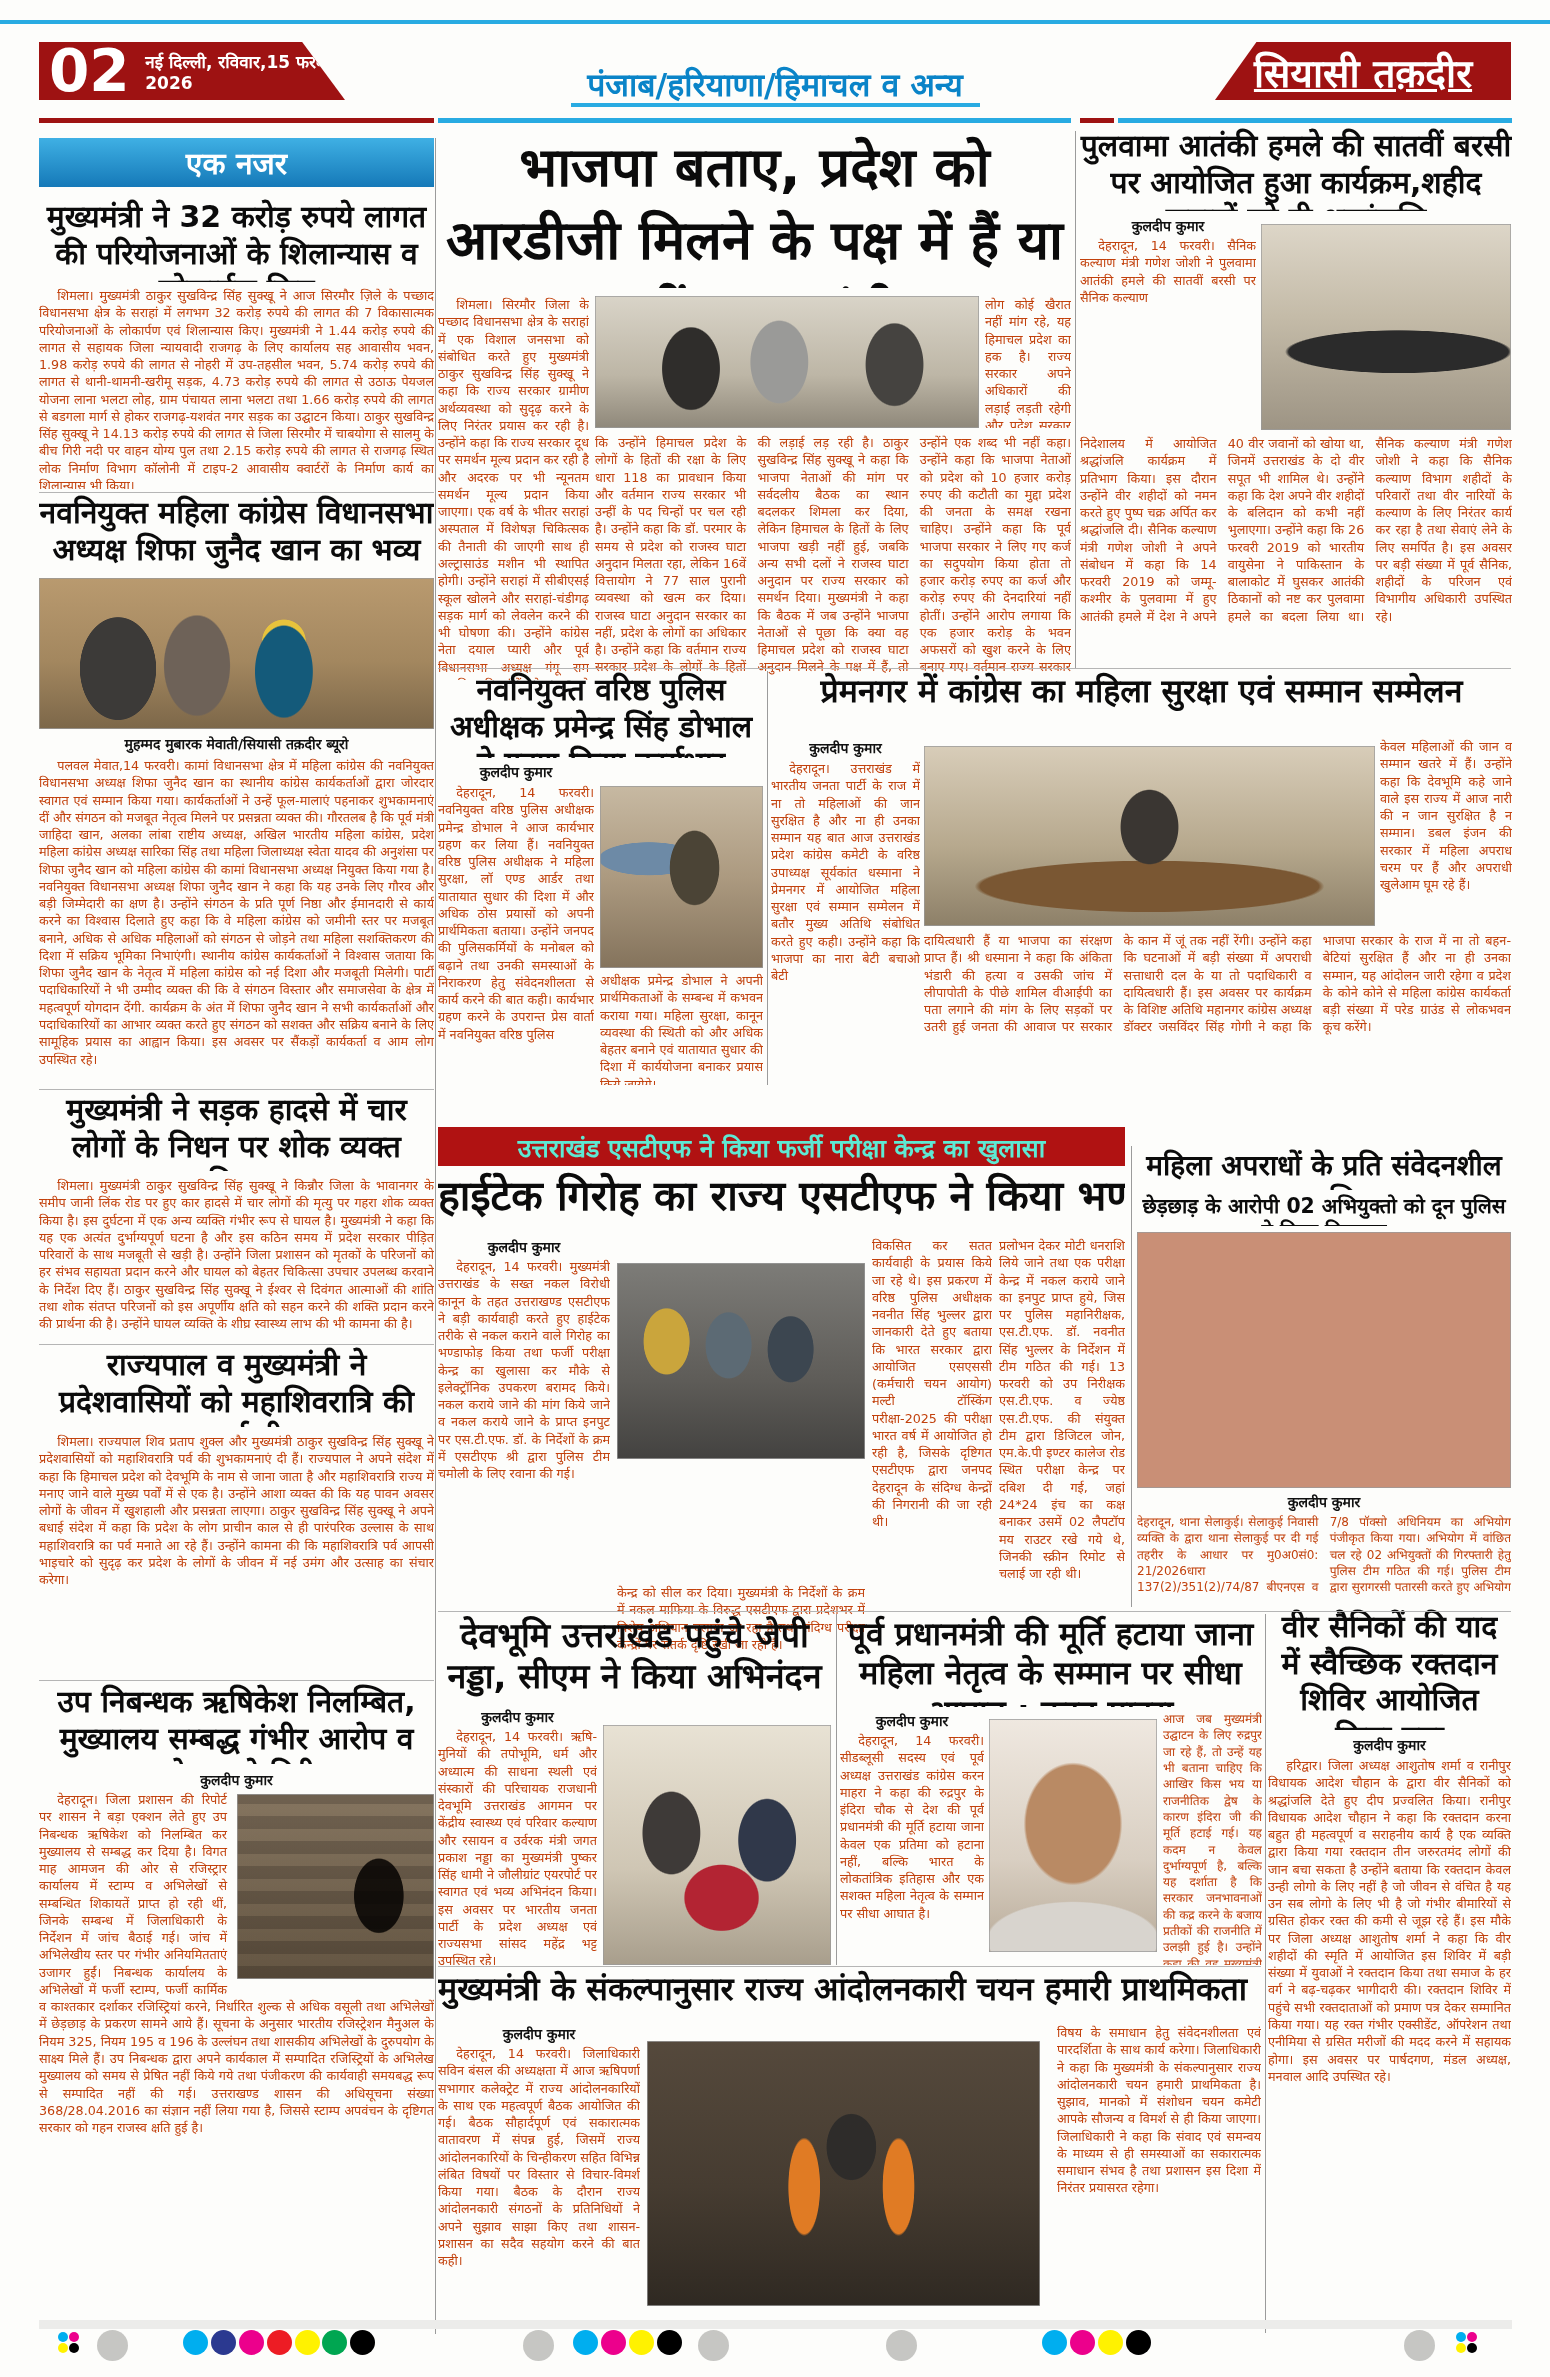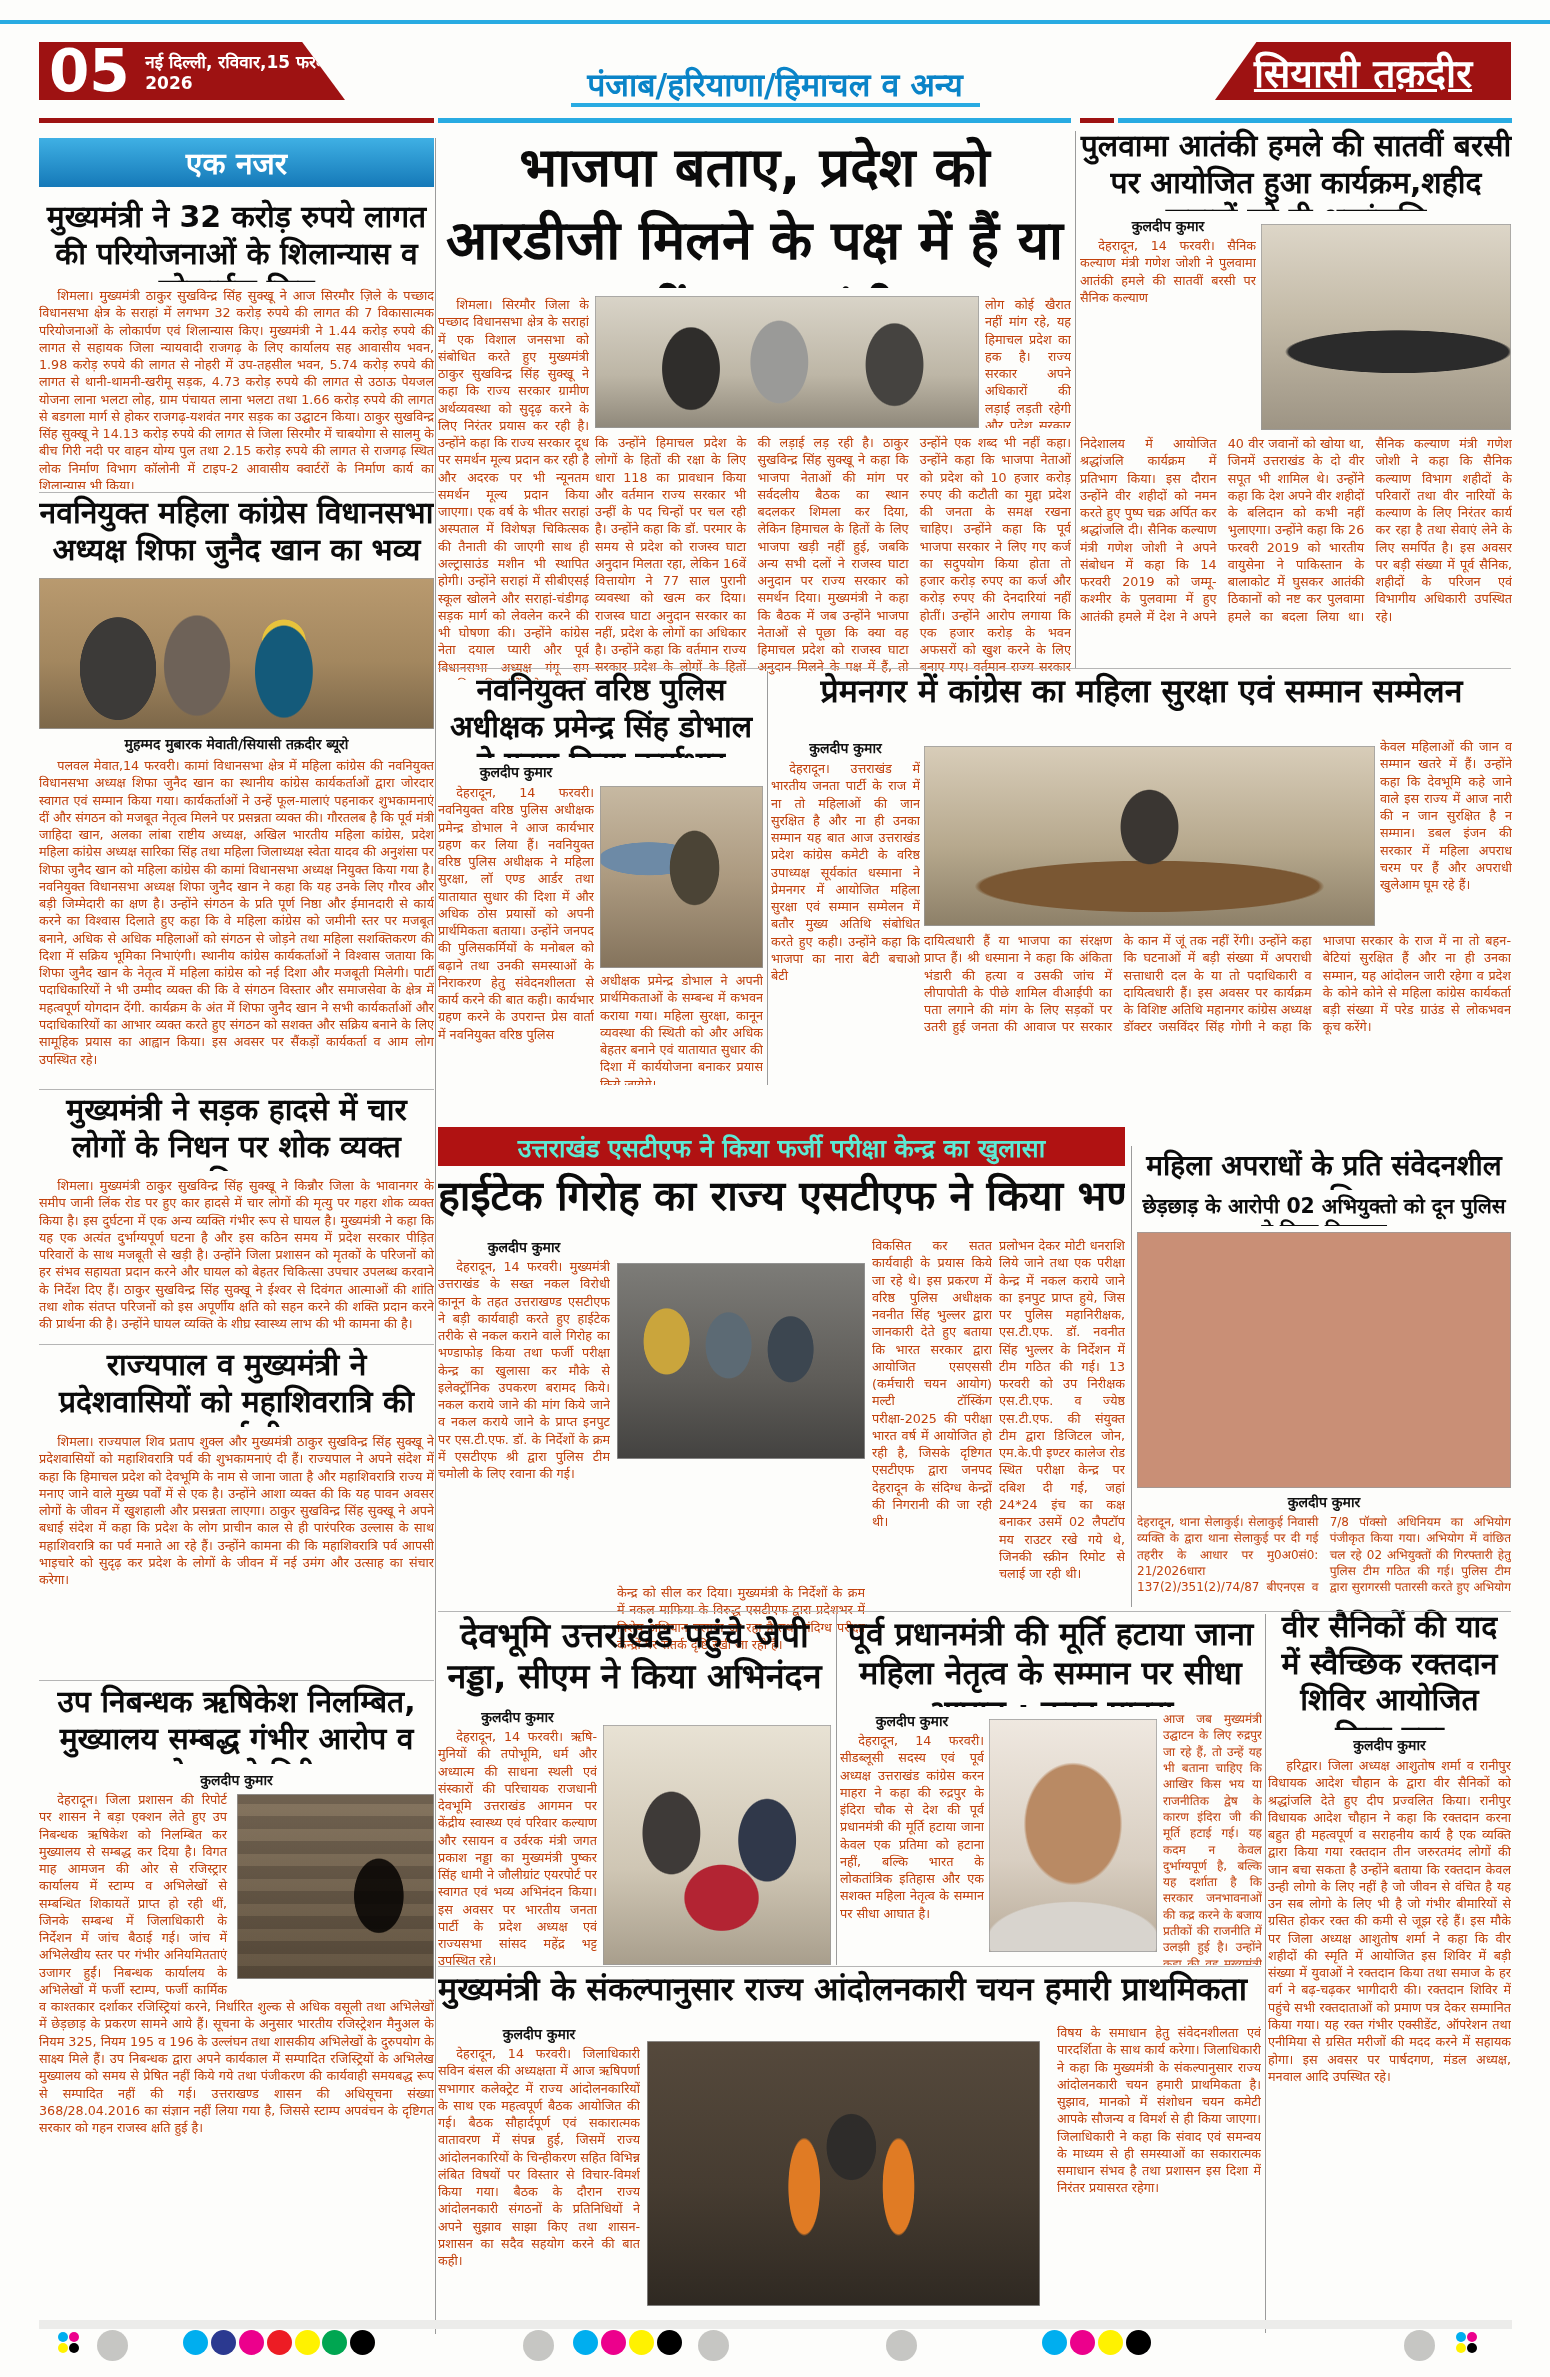--- a/index.html
+++ b/index.html
@@ -45,21 +45,21 @@
   .quad{display:grid;grid-template-columns:10px 10px;grid-gap:1.4px;}
   .quad span{width:10px !important;height:10px !important;margin:0 !important;border-radius:50%;display:block;}
   .graydot{position:absolute;width:31px;height:31px;border-radius:50%;background:#c6c6c3;}
 </style>
 </head>
 <body>
 
 <div class="abs" style="left:0;top:20px;width:1550px;height:3.5px;background:#29abe2;"></div>
 
 <div class="ribbon ribbon-left">
-  <span class="pagenum">05</span>
+  <span class="pagenum">02</span>
   <span class="hdate">नई दिल्ली, रविवार,15 फरवरी, 2026</span>
 </div>
 <div class="section-title">पंजाब/हरियाणा/हिमाचल व अन्य</div>
 <div class="abs" style="left:571px;top:103px;width:409px;height:3.5px;background:#29abe2;"></div>
 <div class="ribbon ribbon-right">
   <span class="masthead">सियासी तक़दीर</span>
 </div>
 
 <div class="rule" style="left:39px;top:118px;width:395px;background:#9e1212;"></div>
 <div class="rule" style="left:438px;top:118px;width:633px;background:#29abe2;"></div>

